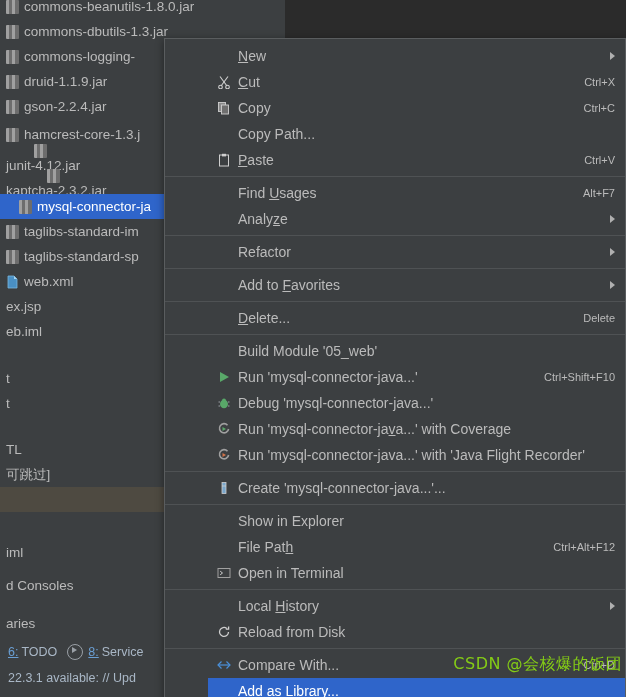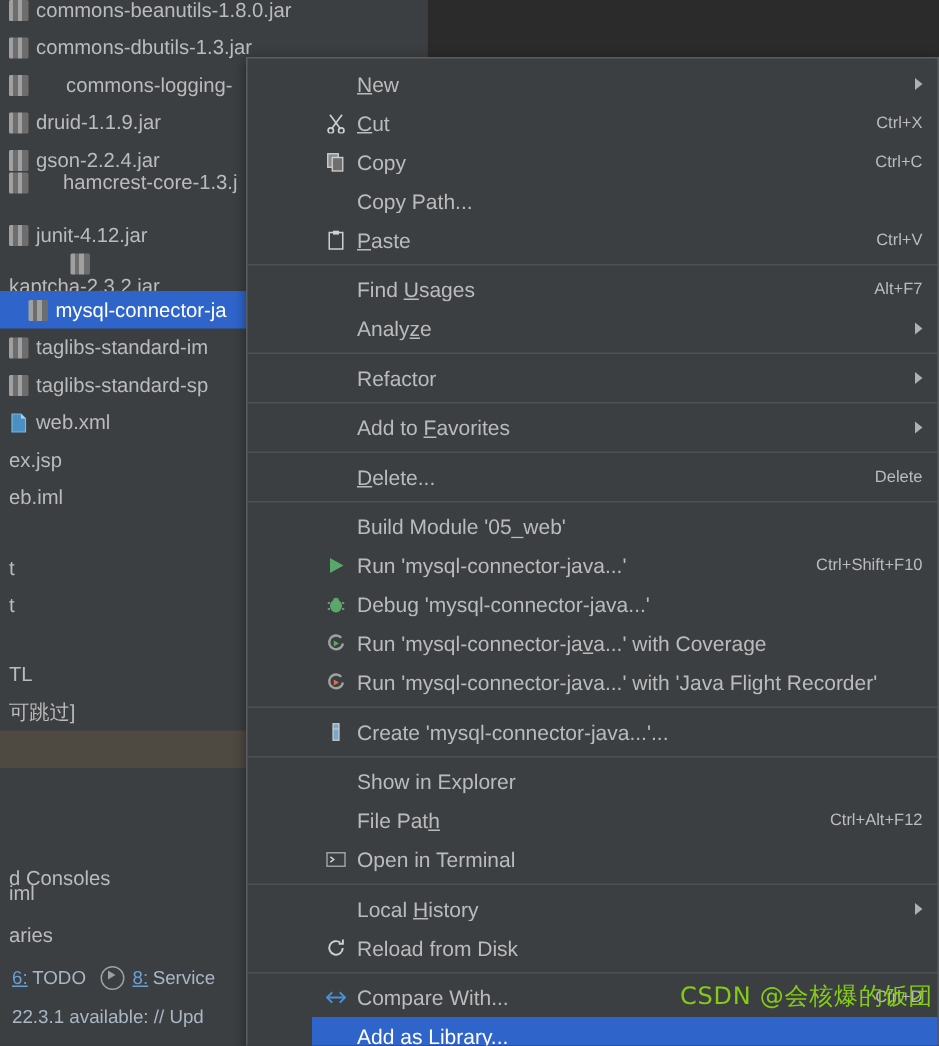--- a/index.html
+++ b/index.html
@@ -188,37 +188,37 @@
 
 <div id="tree-container">
     <div class="tree-item" style="top: -6px;">
       <span class="jar-icon"></span>
       <span>commons-beanutils-1.8.0.jar</span>
     </div>
     <div class="tree-item" style="top: 19px;">
       <span class="jar-icon"></span>
       <span>commons-dbutils-1.3.jar</span>
     </div>
-    <div class="tree-item" style="top: 44px; gap: 20px;">
+    <div class="tree-item" style="top: 44px;">
       <span class="jar-icon"></span>
       <span>commons-logging-</span>
     </div>
     <div class="tree-item" style="top: 69px;">
       <span class="jar-icon"></span>
       <span>druid-1.1.9.jar</span>
     </div>
     <div class="tree-item" style="top: 94px;">
       <span class="jar-icon"></span>
       <span>gson-2.2.4.jar</span>
     </div>
-    <div class="tree-item" style="top: 109px; gap: 18px;">
+    <div class="tree-item" style="top: 122px;">
       <span class="jar-icon"></span>
       <span>hamcrest-core-1.3.j</span>
     </div>
-    <div class="tree-item" style="top: 144px;">
+    <div class="tree-item" style="top: 144px; flex-direction: column;">
       <span class="jar-icon"></span>
       <span>junit-4.12.jar</span>
     </div>
     <div class="tree-item" style="top: 169px; flex-direction: column;">
       <span class="jar-icon"></span>
       <span>kaptcha-2.3.2.jar</span>
     </div>
     <div class="tree-item selected" style="top: 194px;">
       <span class="jar-icon"></span>
       <span>mysql-connector-ja</span>
@@ -249,21 +249,21 @@
     </div>
     <div class="tree-item" style="top: 391px;">
       <span>t</span>
     </div>
     <div class="tree-item" style="top: 437px;">
       <span>TL</span>
     </div>
     <div class="tree-item" style="top: 462px;">
       <span>可跳过]</span>
     </div>
-    <div class="tree-item" style="top: 540px; margin-top: 43px;">
+    <div class="tree-item" style="top: 540px;">
       <span>iml</span>
     </div>
     <div class="tree-item" style="top: 591px; margin-top: 20px;">
       <span>aries</span>
     </div>
     <div class="tree-item" style="top: 573px;">
       <span>d Consoles</span>
     </div>
   </div>
 

